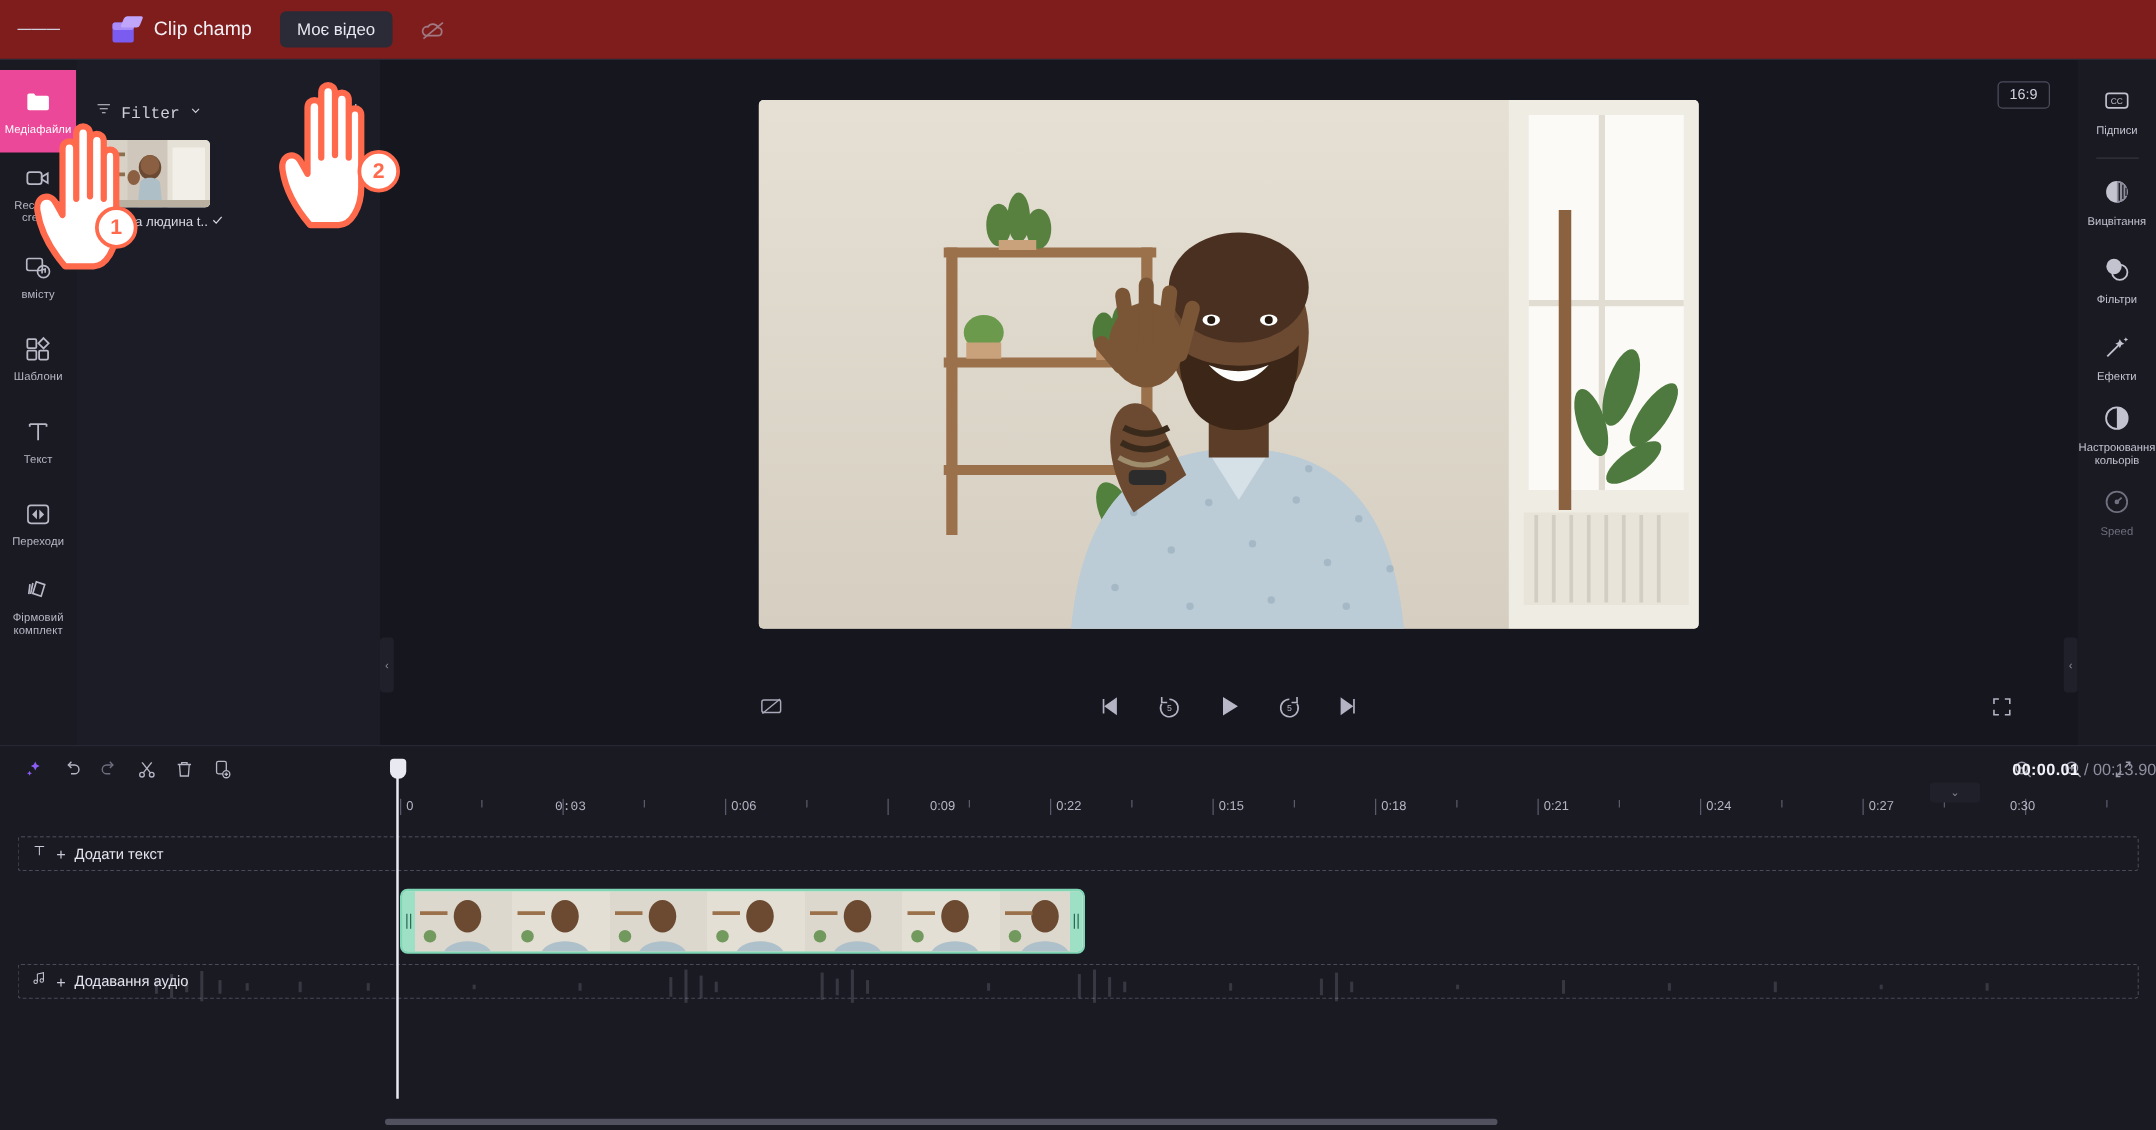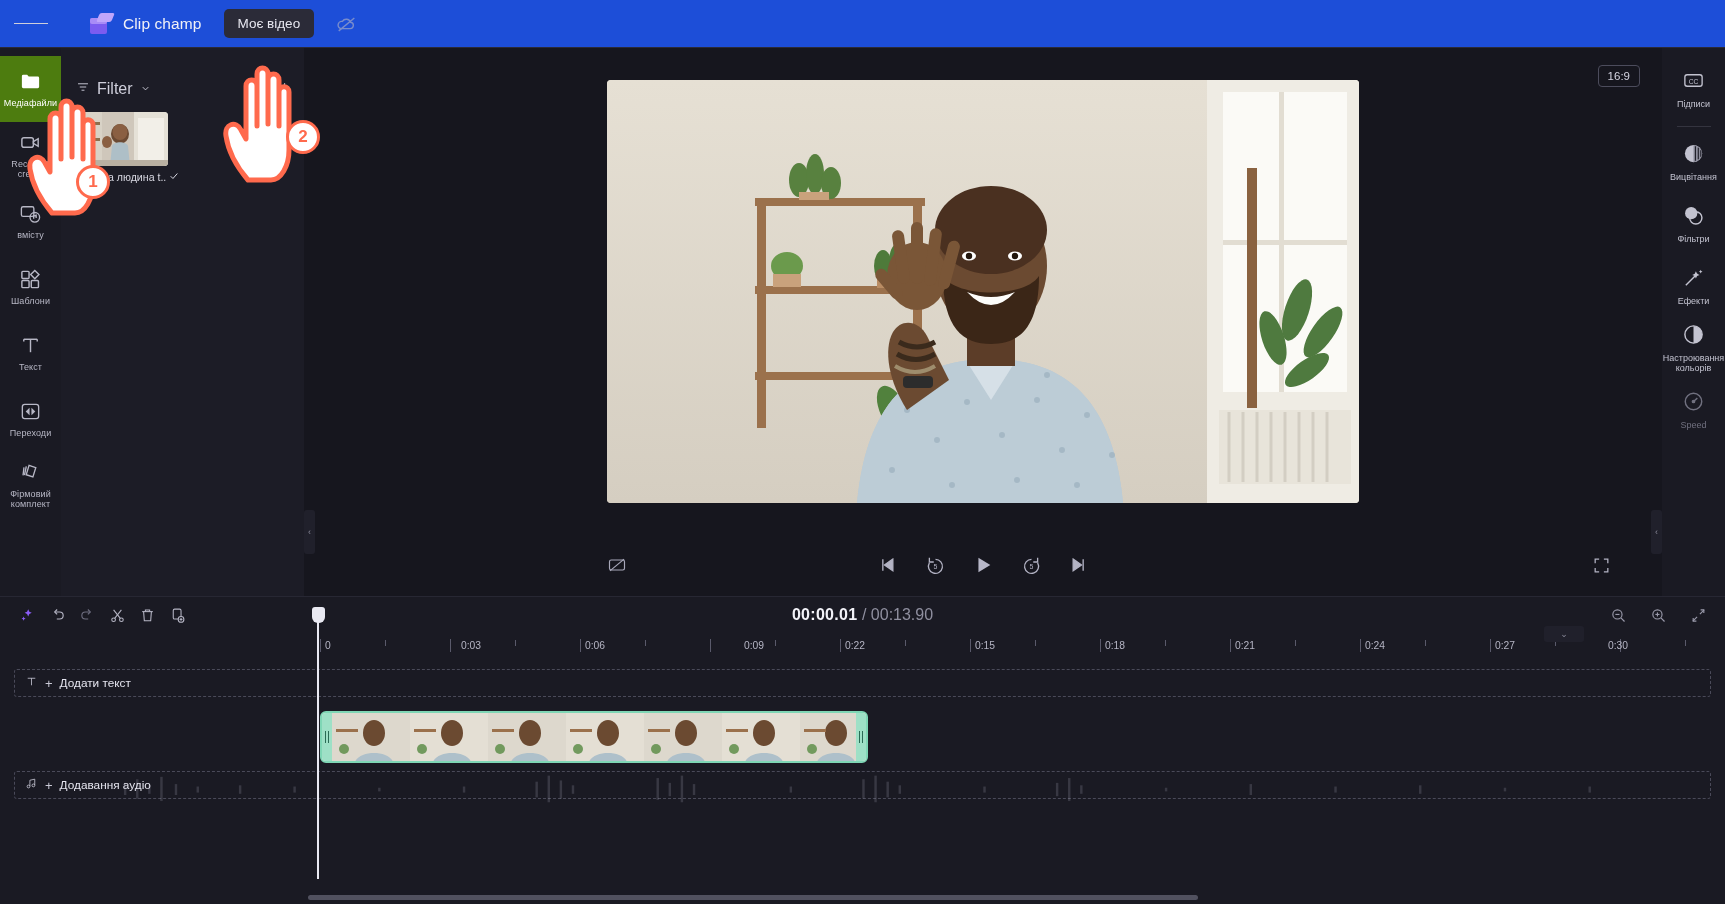--- a/index.html
+++ b/index.html
@@ -7,21 +7,21 @@
     width: 1725px; height: 904px;
     background: #16161e;
     font-family: "Liberation Sans", sans-serif;
     overflow: hidden;
     color: #e8e8ee;
   }
   .app { position: relative; width: 1725px; height: 904px; display: flex; flex-direction: column; }
 
   
   .topbar {
-    height: 48px; background: #1d4ed8; display: flex; align-items: center;
+    height: 48px; background: #7f1d1d; display: flex; align-items: center;
     padding: 0 14px; flex: 0 0 48px; position: relative; z-index: 5;
     border-bottom: 1px solid #2a2a36;
   }
   .hamburger { width: 34px; height: 34px; display:flex; align-items:center; justify-content:center; cursor: pointer; border-radius:4px;}
   .hamburger span { display:block; width: 19px; height:1.6px; background:#cfcfdb; margin:2.4px 0; }
   .brandwrap { display:flex; align-items:center; gap:9px; margin-left: 40px; }
   .brandlogo { width: 26px; height: 22px; position: relative; }
   .brandlogo i { position:absolute; display:block; border-radius:2px; }
   .bl1 { left:2px; top:5px; width:17px; height:16px; background:#7b5cf0; }
   .bl2 { left:2px; top:5px; width:17px; height:6px; background:#a98cf7; }
@@ -46,33 +46,33 @@
 
   
   .body { display:flex; flex:1 1 auto; min-height:0; }
 
   
   .rail { width: 61px; background:#1a1a23; flex:0 0 61px; padding-top: 8px; display:flex; flex-direction:column; }
   .railitem {
     height: 66px; display:flex; flex-direction:column; align-items:center; justify-content:center;
     gap:5px; cursor:pointer; color:#b8b8c6; font-size:9px; text-align:center; line-height:1.15; padding:0 2px;
   }
-  .railitem.active { background:#4d7c0f; color:#fff; }
+  .railitem.active { background:#ec4899; color:#fff; }
   .railitem .ic { width:23px; height:23px; display:flex; align-items:center; justify-content:center; }
   .raillabel { font-size: 9px; letter-spacing: .1px; }
 
   
   .mediapanel { width: 243px; flex:0 0 243px; background:#1c1c26; padding: 12px 11px 0 11px; position:relative; }
   .importrow { display:flex; height:32px; border-radius:6px; overflow:hidden; }
   .importbtn { flex:1; background:#7c3aed; color:#fff; border:none; font-size:12.8px; cursor:pointer;
     font-family:"Liberation Sans", sans-serif; display:flex; align-items:center; justify-content:center; }
   .importcaret { width:34px; background:#7c3aed; border-left:1px solid #9a6cf5; display:flex;
     align-items:center; justify-content:center; cursor:pointer; color:#fff; }
   .filterrow { display:flex; align-items:center; justify-content:space-between; margin-top:20px; padding:0 4px; }
-  .filterbtn { display:flex; align-items:flex-end; gap:7px; color:#cfcfdb; font-size:16px; cursor:pointer; }
+  .filterbtn { display:flex; align-items:flex-end; gap:7px; color:#cfcfdb; font-size:13px; cursor:pointer;font-family:Liberation Mono, monospace; }
   .sortbtn { display:flex; align-items:center; gap:5px; color:#cfcfdb; font-size:12.5px; cursor:pointer; }
   .thumbwrap { margin-top:14px; width:96px; cursor:pointer; }
   .thumb { width:96px; height:54px; border-radius:4px; overflow:hidden; position:relative; background:#9aa2a6; }
   .thumbname { font-size:10.6px; color:#d8d8e2; margin-top:5px; display:flex; align-items:center; gap:3px; white-space:nowrap; }
 
   
   .stage { flex:1 1 auto; background:#16161e; position:relative; display:flex; flex-direction:column; min-width:0; }
   .ratiobadge { position:absolute; right:22px; top:17px; border:1px solid #4c4c5c; border-radius:4px;
      padding:4px 9px; font-size:11.5px; color:#d4d4e0; cursor:pointer; }
   .videoarea { flex:1 1 auto; display:flex; align-items:center; justify-content:center; }
@@ -93,21 +93,21 @@
   
   .collapse {
     position:absolute; width:11px; height:44px; background:#20202b; border-radius:3px;
     display:flex; align-items:center; justify-content:center; color:#8a8a9a; font-size:9px; cursor:pointer; z-index:4;
   }
 
   
   .timeline { height: 308px; flex:0 0 308px; background:#1a1a23; display:flex; flex-direction:column; border-top:1px solid #272733;}
   .tltoolbar { height:36px; display:flex; align-items:center; padding: 0 12px; position:relative; }
   .ttbtn { width:30px; height:30px; display:flex; align-items:center; justify-content:center; cursor:pointer; color:#b6b6c5; }
-  .timecode { position:absolute; left:0; right:0; text-align:center; font-size:16px; pointer-events:none;
+  .timecode { position:absolute; left:0; right:0; text-align:right; font-size:13px; pointer-events:none;
      font-family:"Liberation Sans", sans-serif; }
   .timecode b { color:#f2f2f8; font-weight:bold; letter-spacing:.3px; }
   .timecode span { color:#8f8f9f; }
   .tlzoom { margin-left:auto; display:flex; align-items:center; gap:10px; }
 
   .ruler { height:26px; position:relative; margin-left:0; overflow:hidden; }
   .tick { position:absolute; top:6px; width:1px; background:#5a5a6b; }
   .tick.major { height:13px; }
   .tick.minor { height:6px; top:7px; }
   .ticklabel { position:absolute; top:7px; font-size:10.3px; color:#b5b5c4; }
@@ -638,21 +638,21 @@
           </svg>
         </div>
       </div>
     </div>
 
     <div class="ruler" id="ruler">
         <div class="tick major" style="left: 320px;"></div>
         <div class="ticklabel" style="left: 325px;">0</div>
         <div class="tick minor" style="left: 385px;"></div>
         <div class="tick major" style="left: 450px;"></div>
-        <div class="ticklabel" style="left: 461px;">0:03</div>
+        <div class="ticklabel" style="left: 444px; font-family: Liberation Mono, monospace;">0:03</div>
         <div class="tick minor" style="left: 515px;"></div>
         <div class="tick major" style="left: 580px;"></div>
         <div class="ticklabel" style="left: 585px;">0:06</div>
         <div class="tick minor" style="left: 645px;"></div>
         <div class="tick major" style="left: 710px;"></div>
         <div class="ticklabel" style="left: 744px;">0:09</div>
         <div class="tick minor" style="left: 775px;"></div>
         <div class="tick major" style="left: 840px;"></div>
         <div class="ticklabel" style="left: 845px;">0:22</div>
         <div class="tick minor" style="left: 905px;"></div>

